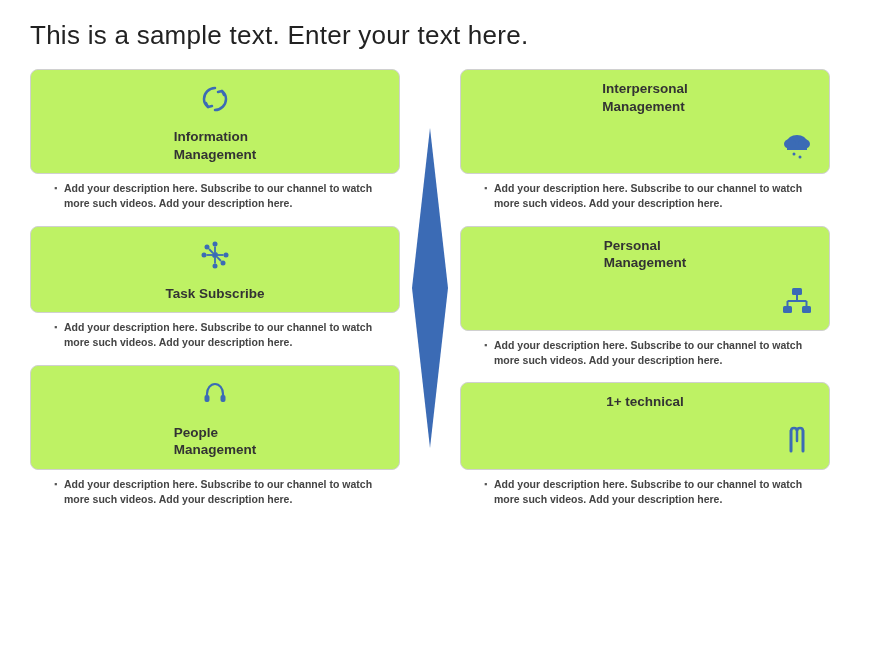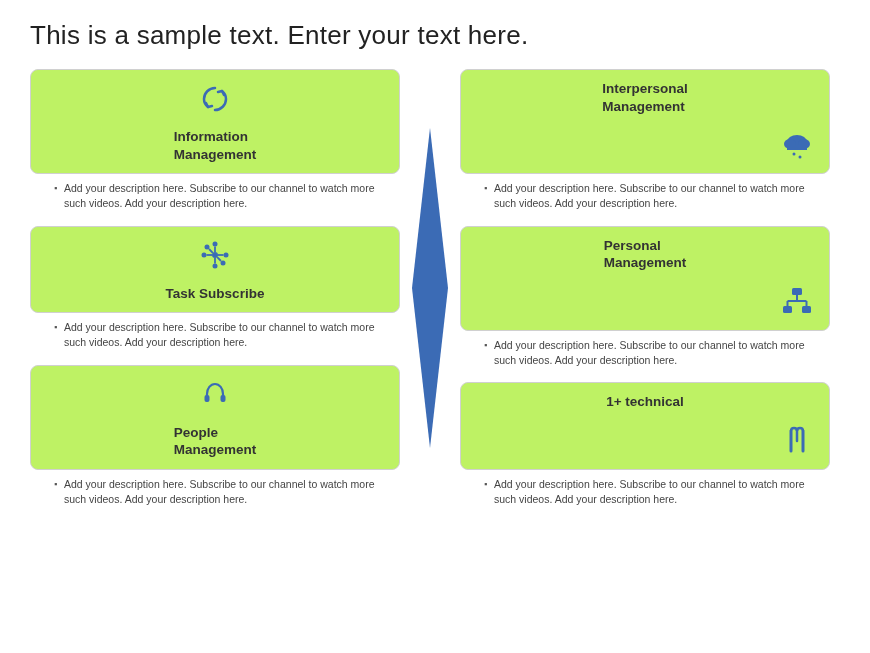--- a/index.html
+++ b/index.html
@@ -94,20 +94,21 @@
       flex-shrink: 0;
     }
 
     .card-body {
       padding: 7px 14px 0 14px;
     }
 
     .card-body ul {
       list-style: none;
       padding-left: 10px;
+      font-weight: bold;
     }
 
     .card-body ul li {
       font-size: 10.5px;
       color: #444;
       line-height: 1.45;
       position: relative;
       padding-left: 10px;
     }
 

